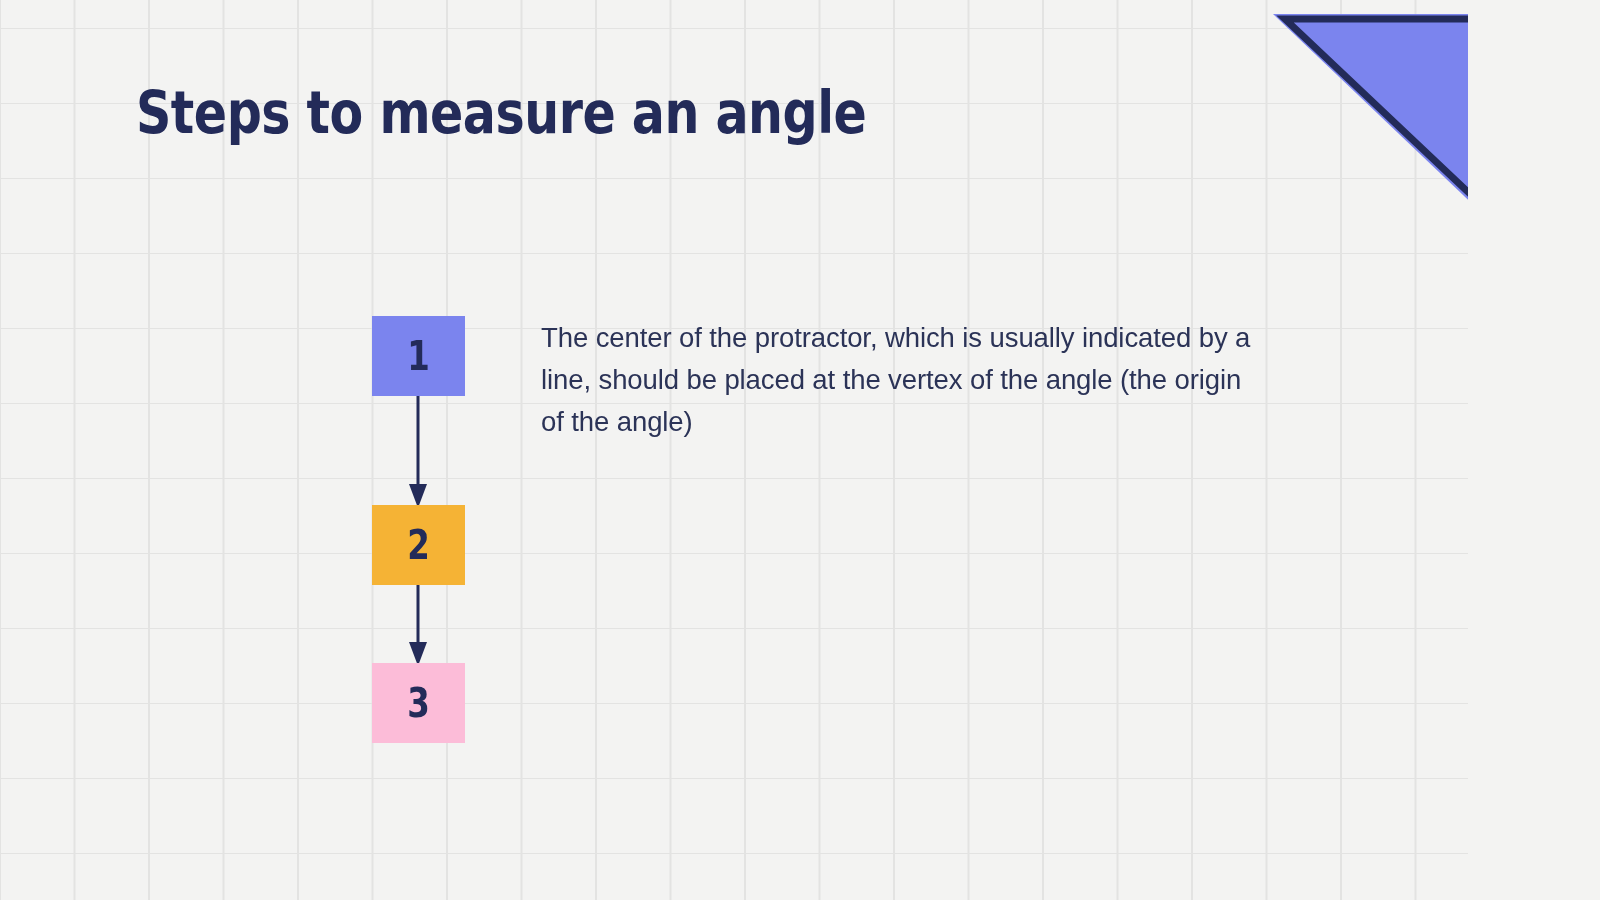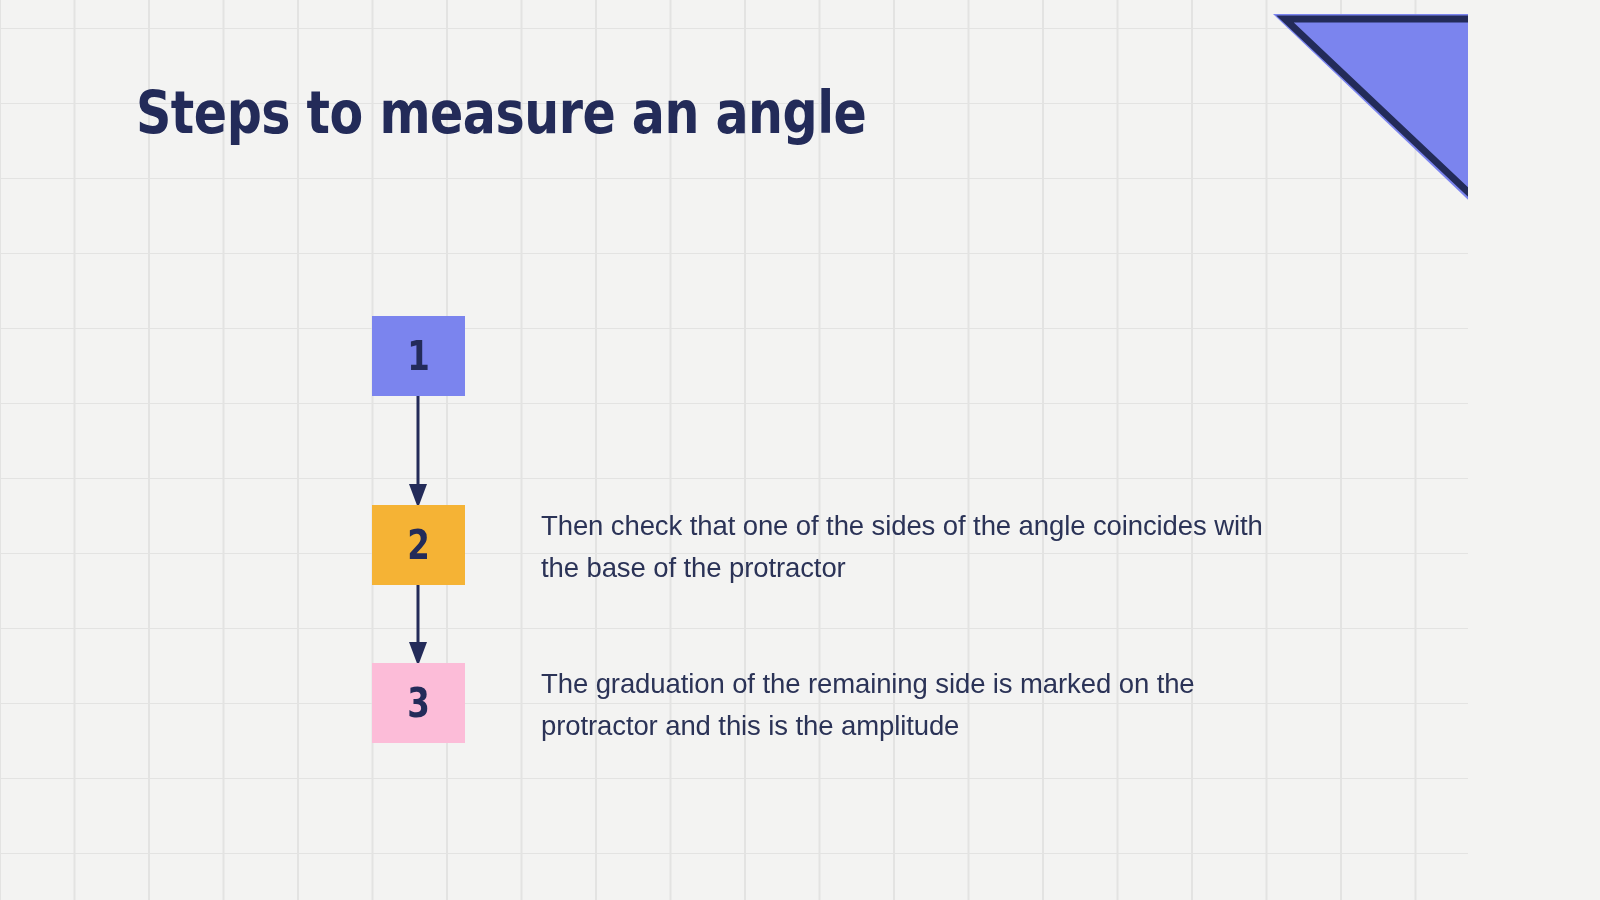--- a/index.html
+++ b/index.html
@@ -131,25 +131,24 @@
     </svg>
 
     <svg class="connector" id="connector-2" viewBox="0 0 24 85" preserveAspectRatio="none" xmlns="http://www.w3.org/2000/svg">
       <line x1="12" y1="0" x2="12" y2="65" stroke="#232b59" stroke-width="3"></line>
       <polygon points="12,83 3,59 21,59" fill="#232b59"></polygon>
     </svg>
 
     <div class="step-box" id="step-1-box">
       <span class="step-num">1</span>
     </div>
+    <div class="step-text" id="step-1-text">The center of the protractor, which is usually indicated by a line, should be placed at the vertex of the angle (the origin of the angle)</div>
 
     <div class="step-box" id="step-2-box">
       <span class="step-num">2</span>
     </div>
-    <div class="step-text" id="step-2-text">Then check that one of the sides of the angle coincides with the base of the protractor</div>
 
     <div class="step-box" id="step-3-box">
       <span class="step-num">3</span>
     </div>
-    <div class="step-text" id="step-3-text">The graduation of the remaining side is marked on the protractor and this is the amplitude</div>
 
   </div>
 </div>
 
 </body></html>

